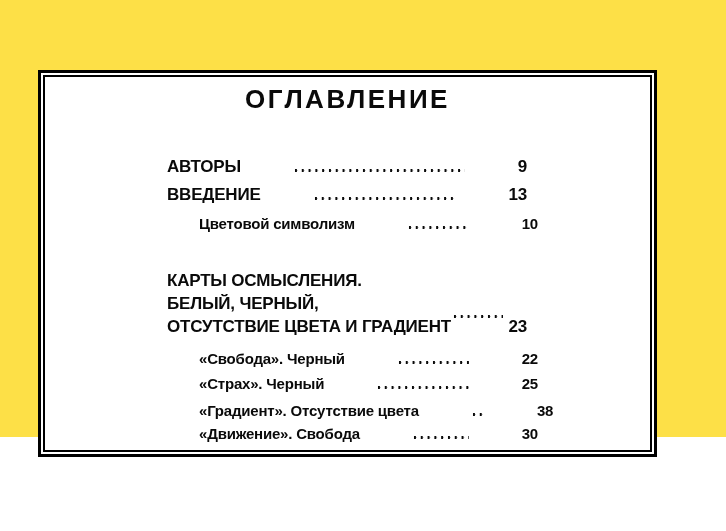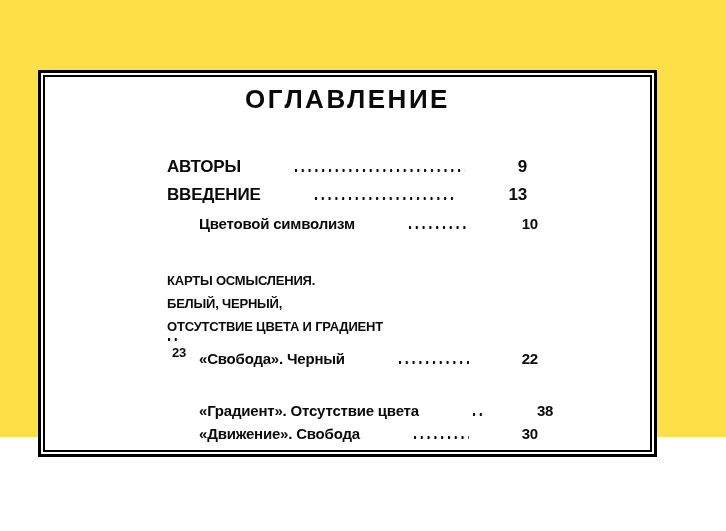--- a/index.html
+++ b/index.html
@@ -75,31 +75,30 @@
     background-image: radial-gradient(circle at 2px 1.5px, #0a0a0a 1.25px, rgba(0,0,0,0) 1.45px);
     background-size: 6.8px 3px;
     background-repeat: repeat-x;
     background-position: left bottom;
   }
   .pg { margin-left: 5px; }
   .row-block {
     position: absolute;
     left: 126px;
     width: 360px;
-    font-size: 13px;
+    font-size: 17px;
     font-weight: 700;
     line-height: 23px;
     letter-spacing: -0.2px;
     cursor: pointer;
   }
   .row-block .leader-line {
     display: flex;
     align-items: flex-start;
     white-space: nowrap;
-    flex-direction: column;
   }
   .row-block .lbl { margin-right: 2px; }
 </style>
 </head>
 <body>
 
 <div class="page">
   <div class="frame">
     <div class="frame-inner"></div>
 
@@ -133,20 +132,25 @@
         <span class="pg">23</span>
       </div>
     </div>
 
     <div class="row sub" style="top:277px">
       <span class="lbl">«Свобода». Черный</span>
       <span class="dots"></span>
       <span class="pg">22</span>
     </div>
 
+    <div class="row sub" style="top:302px">
+      <span class="lbl">«Страх». Черный</span>
+      <span class="dots"></span>
+      <span class="pg">25</span>
+    </div>
 
     <div class="row sub" style="top:329px">
       <span class="lbl">«Градиент». Отсутствие цвета</span>
       <span class="dots"></span>
       <span class="pg">38</span>
     </div>
 
     <div class="row sub" style="top:352px">
       <span class="lbl">«Движение». Свобода</span>
       <span class="dots"></span>

